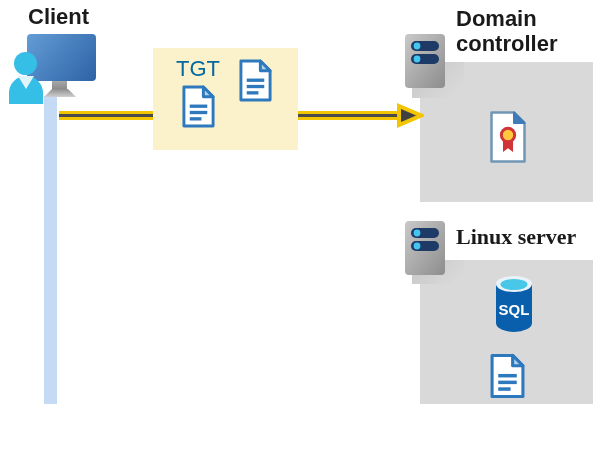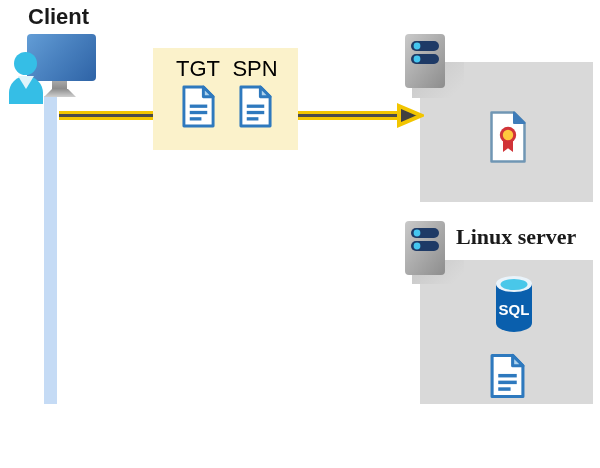--- a/index.html
+++ b/index.html
@@ -8,21 +8,21 @@
     font-family:"Liberation Sans",sans-serif;
     padding-left:34px;
   }
   .abs{position:absolute;}
 
   
   .h-label{font-weight:bold;color:#1a1a1a;font-size:22px;line-height:25px;}
   .client-label{left:28px;top:4px;}
   .dc-label{left:456px;top:6px;width:126px;}
   .linux-label{left:456px;top:224px;width:142px;white-space:nowrap;font-family:Liberation Serif, serif;}
-  .ticket-label{font-size:22px;color:#000000;line-height:26px;text-align:center;}
+  .ticket-label{font-size:22px;color:#0369a1;line-height:26px;text-align:center;}
   .keytab-label{left:420px;top:418px;width:173px;text-align:center;
     font-size:21px;color:#3c3c3c;}
 
   
   .monitor{left:27px;top:34px;width:69px;height:47px;border-radius:4px;
     background:linear-gradient(130deg,#639dd6 0%,#4a82c0 45%,#2e63a6 100%);z-index:3;}
   .stand-neck{left:52px;top:81px;width:15px;height:8px;
     background:linear-gradient(180deg,#a8a8a8,#8b8b8b);z-index:3;}
   .stand-base{left:44px;top:89px;width:32px;height:8px;
     clip-path:polygon(25% 0,75% 0,100% 100%,0 100%);
@@ -94,30 +94,30 @@
     <svg width="35" height="45" viewBox="0 0 36 46">
       <path d="M3 3 H23 L33 13 V43 H3 Z" fill="#ffffff" stroke="#2e79be" stroke-width="3" stroke-linejoin="round"></path>
       <path d="M23 3 V13 H33 Z" fill="#aed3ee" stroke="#2e79be" stroke-width="3" stroke-linejoin="round"></path>
       <rect x="9" y="21" width="18" height="3.4" fill="#2e79be"></rect>
       <rect x="9" y="27.5" width="18" height="3.4" fill="#2e79be"></rect>
       <rect x="9" y="34" width="12" height="3.4" fill="#2e79be"></rect>
     </svg>
   </div>
 
   <div class="abs ticket-group spn-group">
-    <div class="ticket-label">SPN</div>
     <svg width="35" height="45" viewBox="0 0 36 46">
       <path d="M3 3 H23 L33 13 V43 H3 Z" fill="#ffffff" stroke="#2e79be" stroke-width="3" stroke-linejoin="round"></path>
       <path d="M23 3 V13 H33 Z" fill="#aed3ee" stroke="#2e79be" stroke-width="3" stroke-linejoin="round"></path>
       <rect x="9" y="21" width="18" height="3.4" fill="#2e79be"></rect>
       <rect x="9" y="27.5" width="18" height="3.4" fill="#2e79be"></rect>
       <rect x="9" y="34" width="12" height="3.4" fill="#2e79be"></rect>
     </svg>
   </div>
 
+  <div class="abs h-label dc-label">Domain controller</div>
   <div class="abs panel dc-panel"></div>
   <div class="abs icon-shadow dc-shadow"></div>
   <svg class="abs server-icon dc-server" width="42" height="56" viewBox="0 0 42 56">
     <defs>
       <linearGradient id="srvg1" x1="0" y1="0" x2="1" y2="1">
         <stop offset="0" stop-color="#c9c9c9"></stop>
           <stop offset="1" stop-color="#8d8d8d"></stop>
       </linearGradient>
     </defs>
     <rect x="1" y="1" width="40" height="54" rx="4" fill="url(#srvg1)"></rect>

